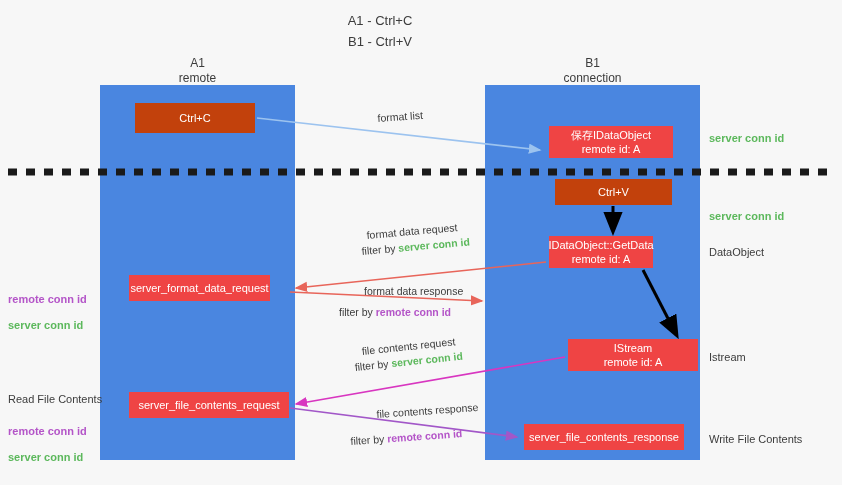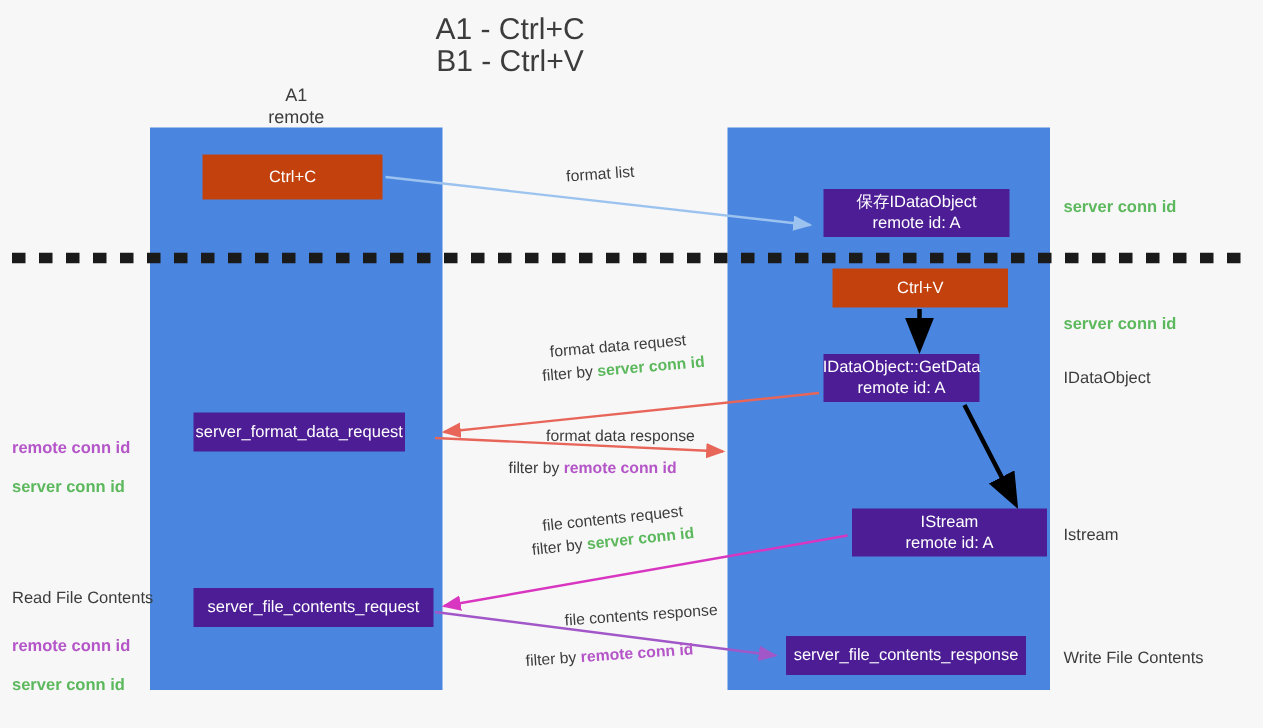--- a/index.html
+++ b/index.html
@@ -9,43 +9,44 @@
     font-family:"Liberation Sans","DejaVu Sans",sans-serif;
     position:relative;
     overflow:hidden;
     color:#333;
   }
   #stage{position:absolute;inset:0;}
   svg#wires{position:absolute;left:0;top:0;width:842px;height:485px;pointer-events:none;}
 
   .title{
     position:absolute;left:0;top:10px;width:680px;
-    text-align:center;font-size:20px;line-height:21px;color:#3c3c3c;
+    text-align:center;font-size:13px;line-height:21px;color:#3c3c3c;
     white-space:pre-line;
+    padding-left:40px;
   }
 
   .lane{position:absolute;background:#4a86e0;}
   .lane-a{left:100px;top:85px;width:195px;height:375px;}
   .lane-b{left:485px;top:85px;width:215px;height:375px;}
 
   .lane-head{
     position:absolute;text-align:center;font-size:12px;line-height:15px;
     color:#3c3c3c;white-space:pre-line;
   }
   .head-a{left:100px;top:56px;width:195px;}
   .head-b{left:485px;top:56px;width:215px;}
 
   .box{
     position:absolute;box-sizing:border-box;
     display:flex;flex-direction:column;align-items:center;justify-content:center;
     color:#fff;font-size:11px;line-height:14px;text-align:center;
     white-space:pre-line;
   }
   .green{background:#c2410c;text-align:right;}
-  .orange{background:#4c1d95;}
+  .orange{background:#ef4444;}
 
   .b-ctrlc{left:135px;top:103px;width:120px;height:30px;}
   .b-ctrlv{left:555px;top:179px;width:117px;height:26px;}
   .b-save{left:549px;top:126px;width:124px;height:32px;}
   .b-getdata{left:549px;top:236px;width:104px;height:32px;}
   .b-istream{left:568px;top:339px;width:130px;height:32px;}
   .b-fmtreq{left:129px;top:275px;width:141px;height:26px;}
   .b-fmtres{left:489px;top:288px;width:157px;height:26px;}
   .b-filereq{left:129px;top:392px;width:160px;height:26px;}
   .b-fileres{left:524px;top:424px;width:160px;height:26px;}
@@ -91,20 +92,22 @@
 <div id="stage">
 
   <div class="title">A1 - Ctrl+C
 B1 - Ctrl+V</div>
 
   <div class="lane lane-a"></div>
   <div class="lane lane-b"></div>
 
   <div class="lane-head head-a">A1
 remote</div>
+  <div class="lane-head head-b">B1
+connection</div>
 
   <svg id="wires">
     <defs>
       <marker id="ah-blue" markerWidth="9" markerHeight="9" refX="7" refY="3.2" orient="auto">
         <path d="M0,0 L8,3.2 L0,6.4 z" fill="#9cc3ef"></path>
       </marker>
       <marker id="ah-red" markerWidth="9" markerHeight="9" refX="7" refY="3.2" orient="auto">
         <path d="M0,0 L8,3.2 L0,6.4 z" fill="#e8655a"></path>
       </marker>
       <marker id="ah-magenta" markerWidth="9" markerHeight="9" refX="7" refY="3.2" orient="auto">
@@ -142,21 +145,21 @@
 remote id: A</div>
   <div class="box orange b-getdata">IDataObject::GetData
 remote id: A</div>
   <div class="box orange b-istream">IStream
 remote id: A</div>
 
   <div class="box orange b-fmtreq">server_format_data_request</div>
   <div class="box orange b-filereq">server_file_contents_request</div>
   <div class="box orange b-fileres">server_file_contents_response</div>
 
-  <div class="side s-dataobject">IDataObject</div>
+  <div class="side s-dataobject">DataObject</div>
   <div class="side s-istream">Istream</div>
   <div class="side s-write">Write File Contents</div>
   <div class="side s-read">Read File Contents</div>
 
   <div class="connid green-t c-server1">server conn id</div>
   <div class="connid green-t c-server2">server conn id</div>
 
   <div class="connid c-left1">
     <div class="purple-t">remote conn id</div>
     <div class="green-t">server conn id</div>

